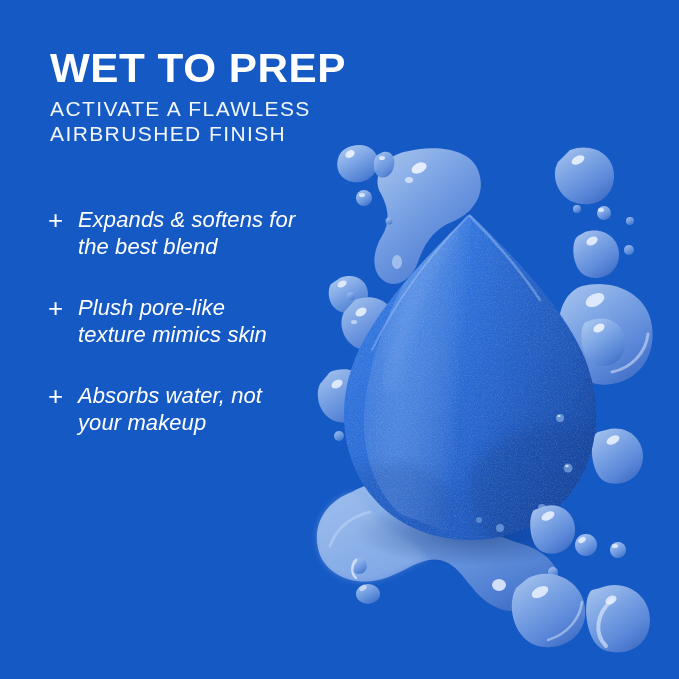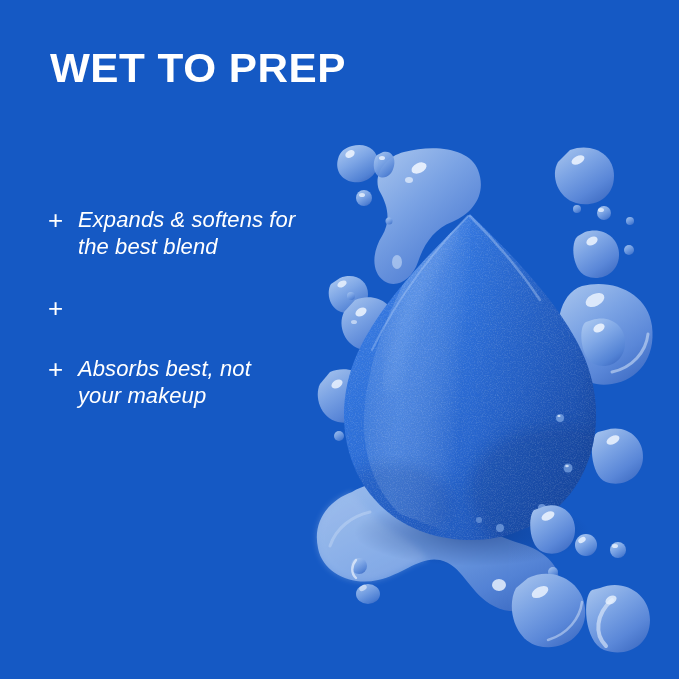--- a/index.html
+++ b/index.html
@@ -314,34 +314,38 @@
         <ellipse cx="368" cy="594" rx="12" ry="10" fill="url(#gDrop2)" opacity="0.9"></ellipse>
         <ellipse cx="363" cy="588" rx="4" ry="2.6" fill="#EAF2FE" opacity="0.6" transform="rotate(-30 363 588)"></ellipse>
       </g>
     </svg>
   </div>
 
   <div id="copy">
 
     <div class="headline">WET TO PREP</div>
 
+    <div class="subhead">ACTIVATE A FLAWLESS
+AIRBRUSHED FINISH</div>
 
     <div class="bullets">
 
       <div class="bullet">
         <span class="plus">+</span>
         <span class="btext">Expands &amp; softens for
 the best blend</span>
       </div>
 
       <div class="bullet">
         <span class="plus">+</span>
+        <span class="btext">Plush pore-like
+texture mimics skin</span>
       </div>
 
       <div class="bullet">
         <span class="plus">+</span>
-        <span class="btext">Absorbs best, not
+        <span class="btext">Absorbs water, not
 your makeup</span>
       </div>
 
     </div>
   </div>
 </div>
 
 </body></html>

